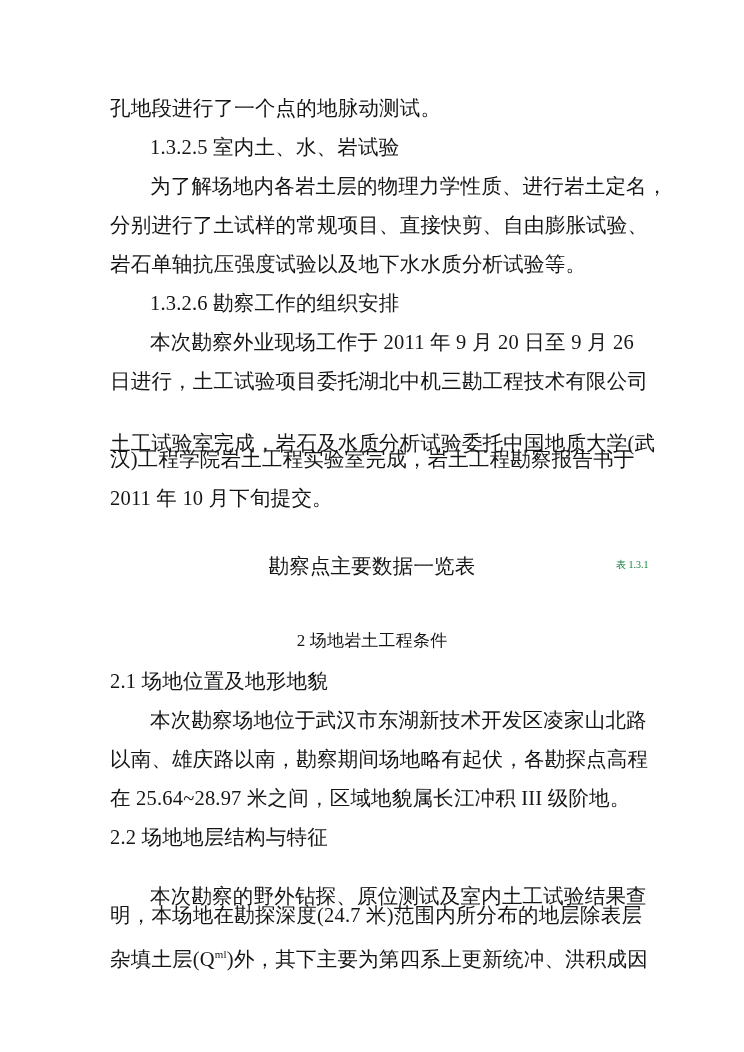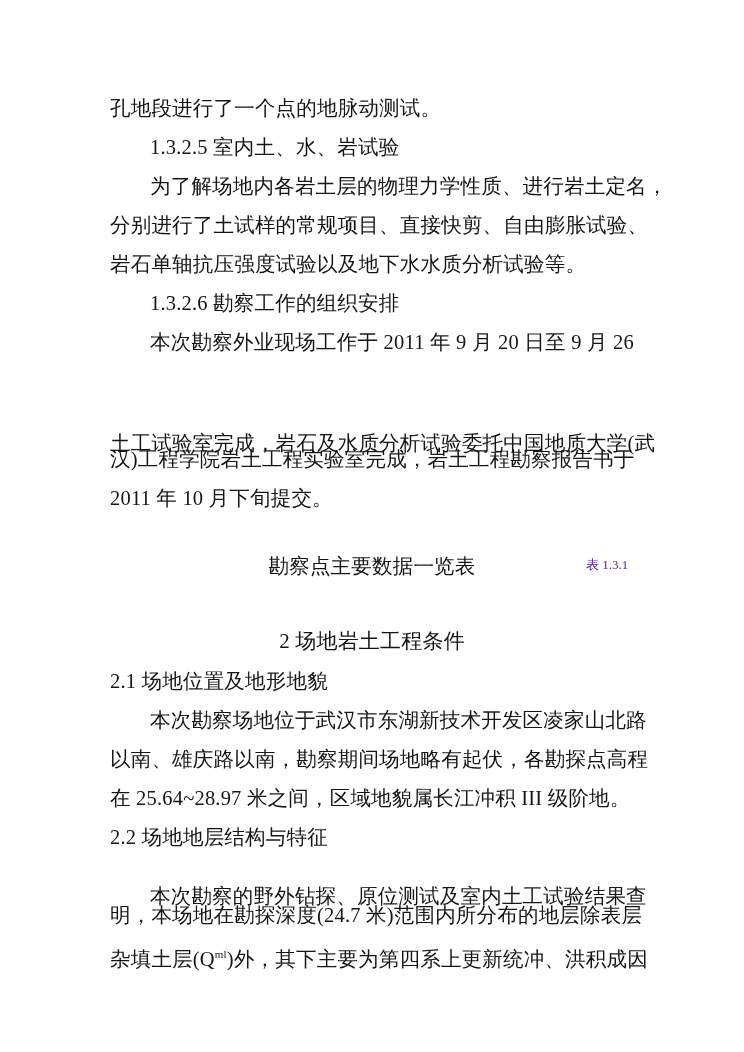--- a/index.html
+++ b/index.html
@@ -39,27 +39,27 @@
       width: 524px;
     }
     .justify.indent { width: 484px; }
     .center {
       left: 0;
       width: 744px;
       text-align: center;
     }
     .right-note {
       position: absolute;
-      left: 586px;
-      font-size: 13px;
+      left: 616px;
+      font-size: 10px;
       line-height: 16px;
-      color: #4c1d95;
+      color: #15803d;
     }
     .chapter {
-      font-size: 21px;
+      font-size: 17px;
       line-height: 30px;
     }
     .sup {
       font-size: 11px;
       vertical-align: 8px;
     }
   </style>
 </head>
 <body>
 
@@ -69,20 +69,21 @@
 
   <div class="line indent" style="top:134px;">1.3.2.5 室内土、水、岩试验</div>
 
   <div class="line indent justify" style="top:173px;">为了解场地内各岩土层的物理力学性质、进行岩土定名，</div>
   <div class="line justify" style="top:212px;">分别进行了土试样的常规项目、直接快剪、自由膨胀试验、</div>
   <div class="line" style="top:251px;">岩石单轴抗压强度试验以及地下水水质分析试验等。</div>
 
   <div class="line indent" style="top:290px;">1.3.2.6 勘察工作的组织安排</div>
 
   <div class="line indent justify" style="top:329px;">本次勘察外业现场工作于 2011 年 9 月 20 日至 9 月 26</div>
+  <div class="line justify" style="top:368px;">日进行，土工试验项目委托湖北中机三勘工程技术有限公司</div>
   <div class="line justify" style="top:430px;">土工试验室完成，岩石及水质分析试验委托中国地质大学(武</div>
   <div class="line justify" style="top:446px;">汉)工程学院岩土工程实验室完成，岩土工程勘察报告书于</div>
   <div class="line" style="top:485px;">2011 年 10 月下旬提交。</div>
 
   <div class="line center" style="top:518px;margin-top:35px;">勘察点主要数据一览表</div>
 
   <div class="right-note" style="top:557px;">表 1.3.1</div>
 
   <div class="line center chapter" style="top:626px;">2 场地岩土工程条件</div>
 

